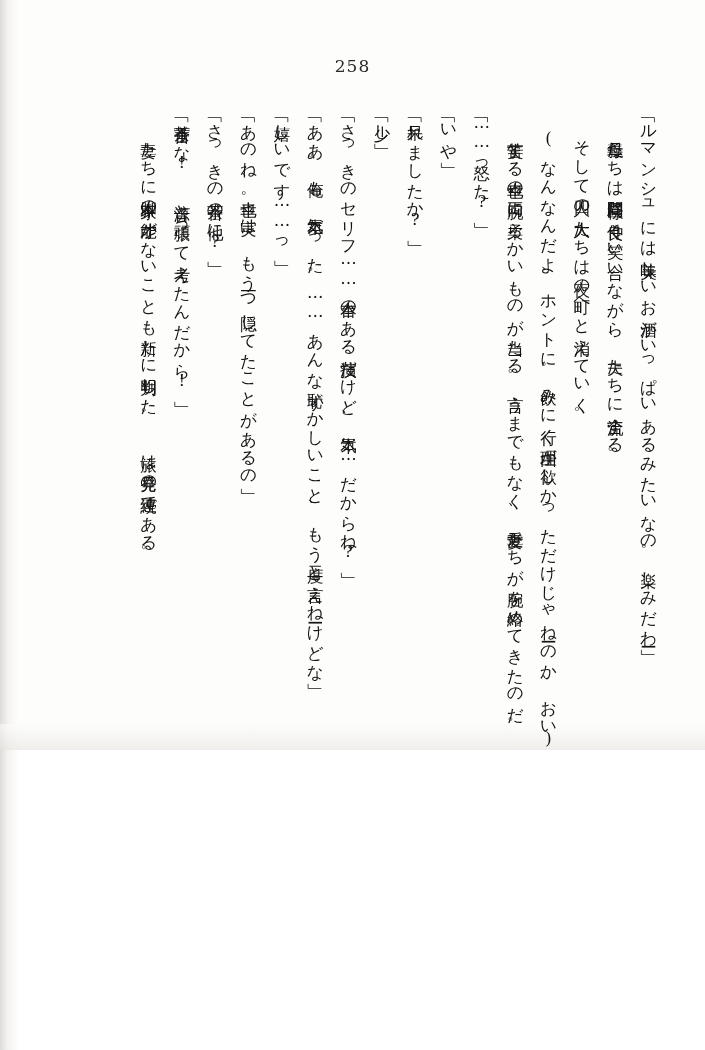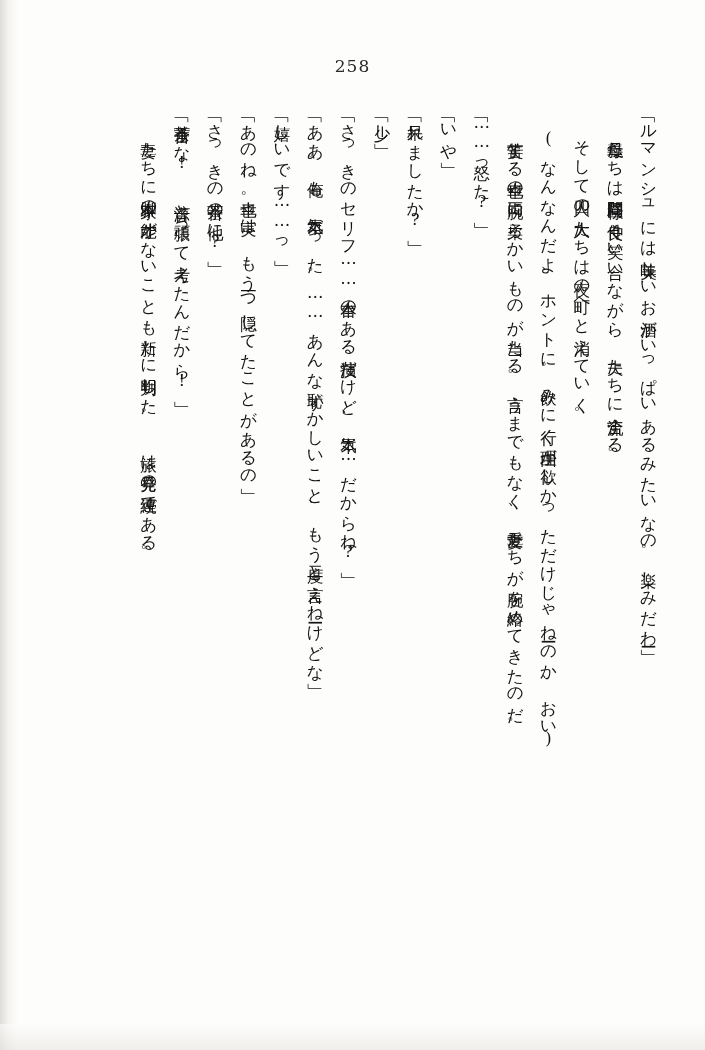--- a/index.html
+++ b/index.html
@@ -10,21 +10,21 @@
   body {
     width: 705px;
     height: 1050px;
     overflow: hidden;
     font-family: "DejaVu Serif", "Liberation Serif", serif;
     color: #1a1a1a;
   }
   .page {
     position: relative;
     width: 705px;
-    height: 1050px;
+    height: 750px;
     background: #fdfdfc;
   }
   
   .scan-edge-left {
     position: absolute;
     left: 0; top: 0;
     width: 18px; height: 1050px;
     background: linear-gradient(to right, #d8d6d2 0%, #f2f1ef 45%, #fdfdfc 100%);
     opacity: 0.85;
     pointer-events: none;

